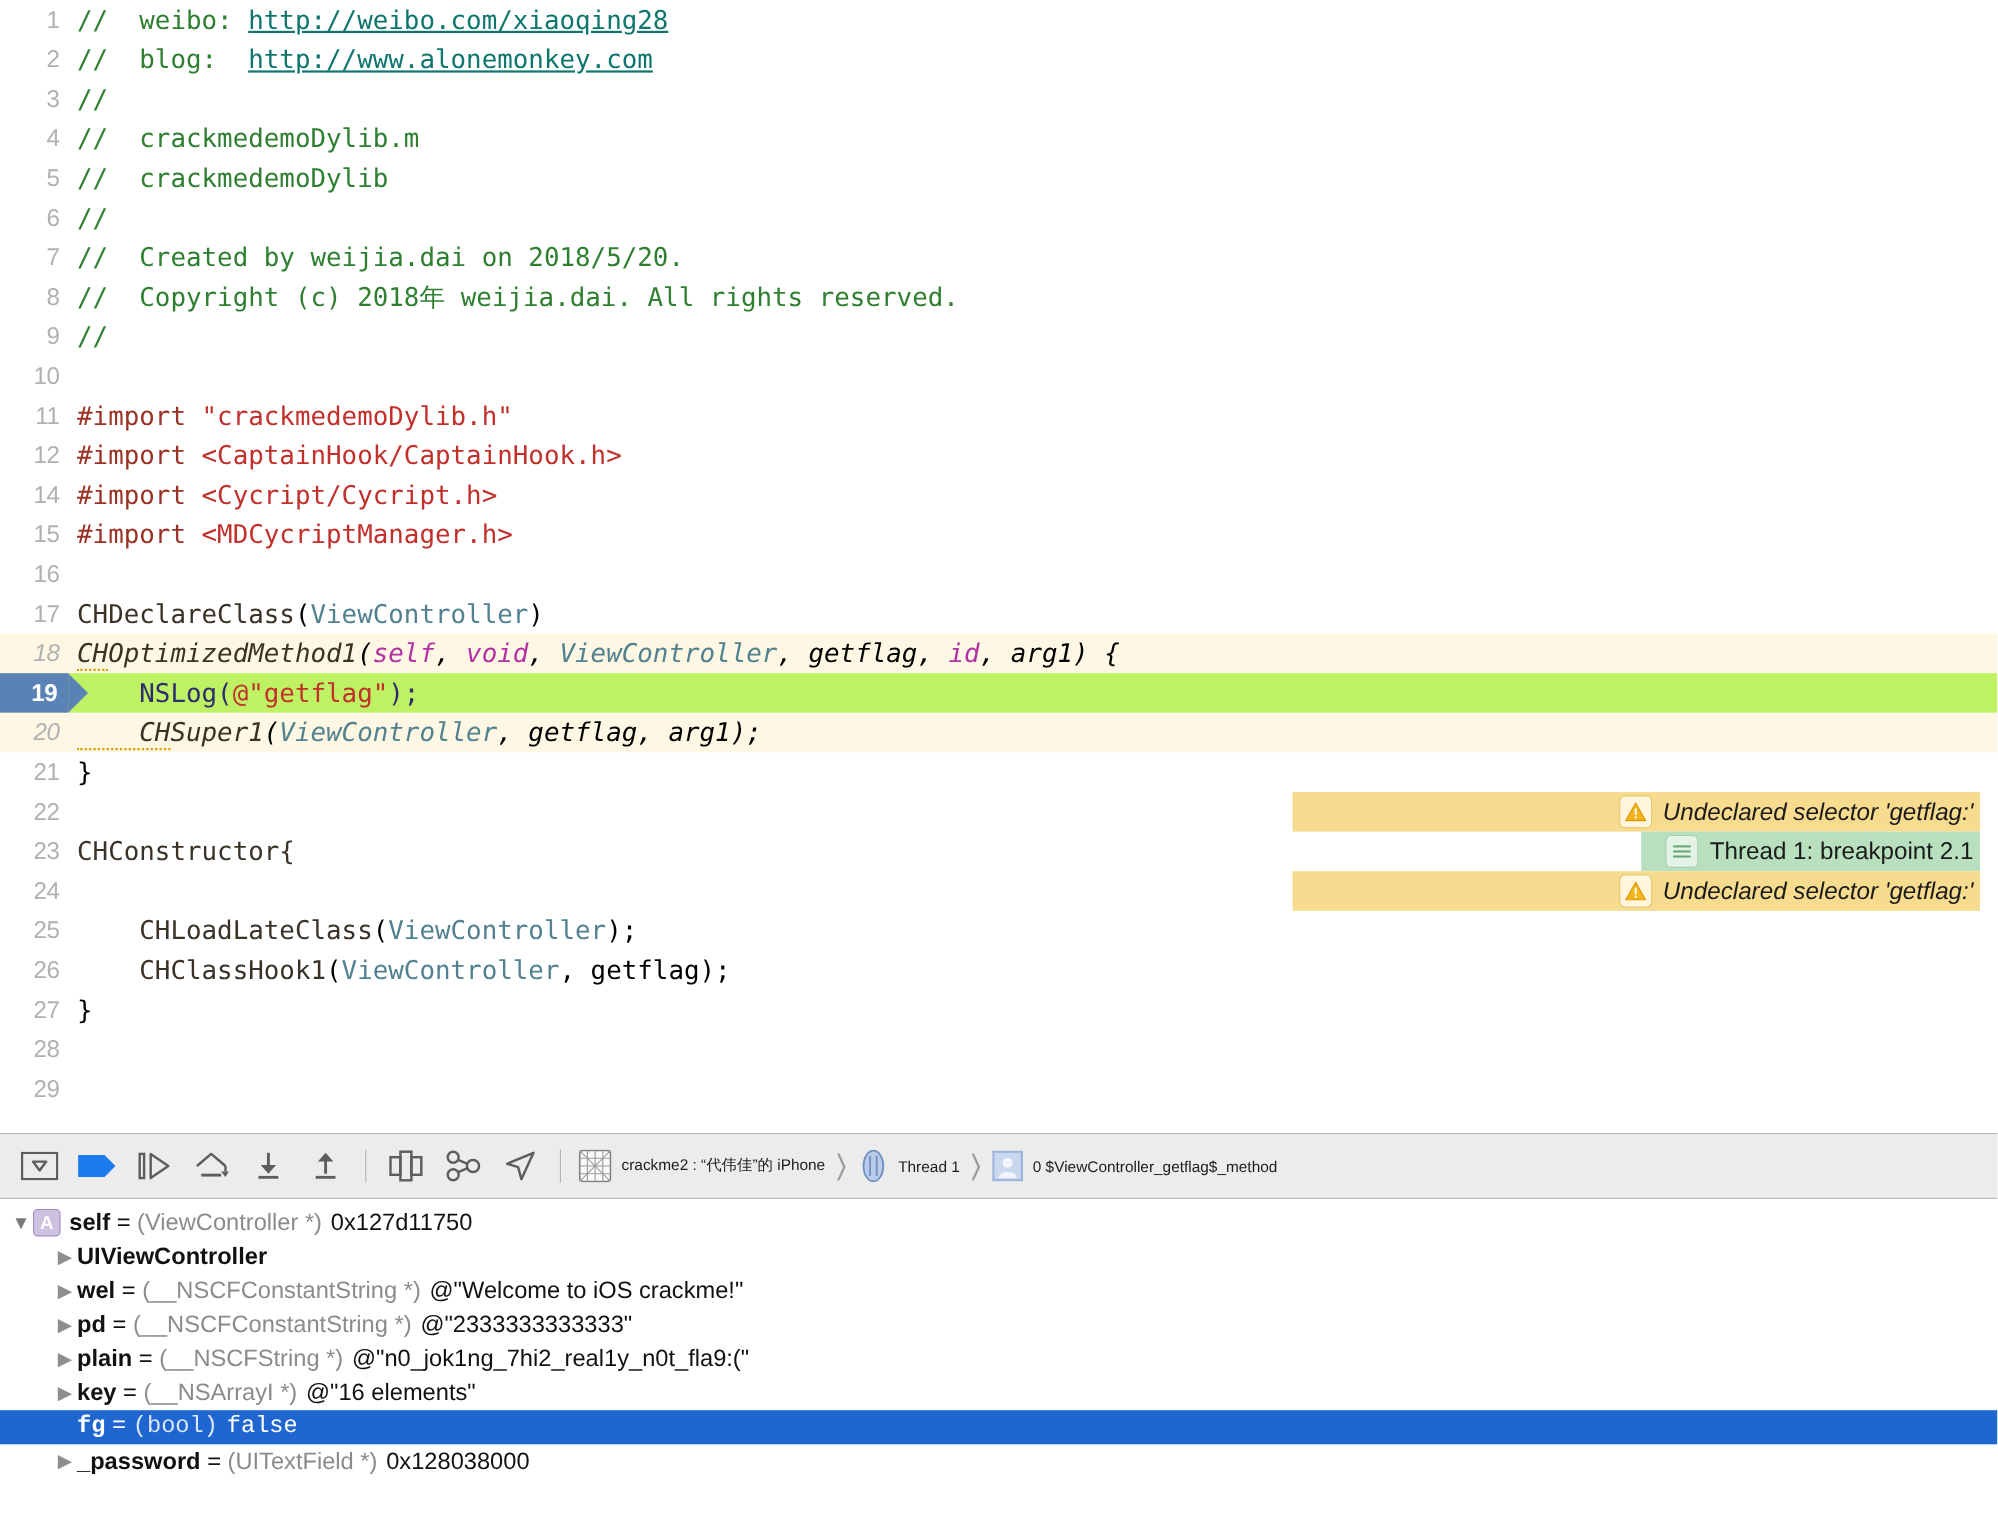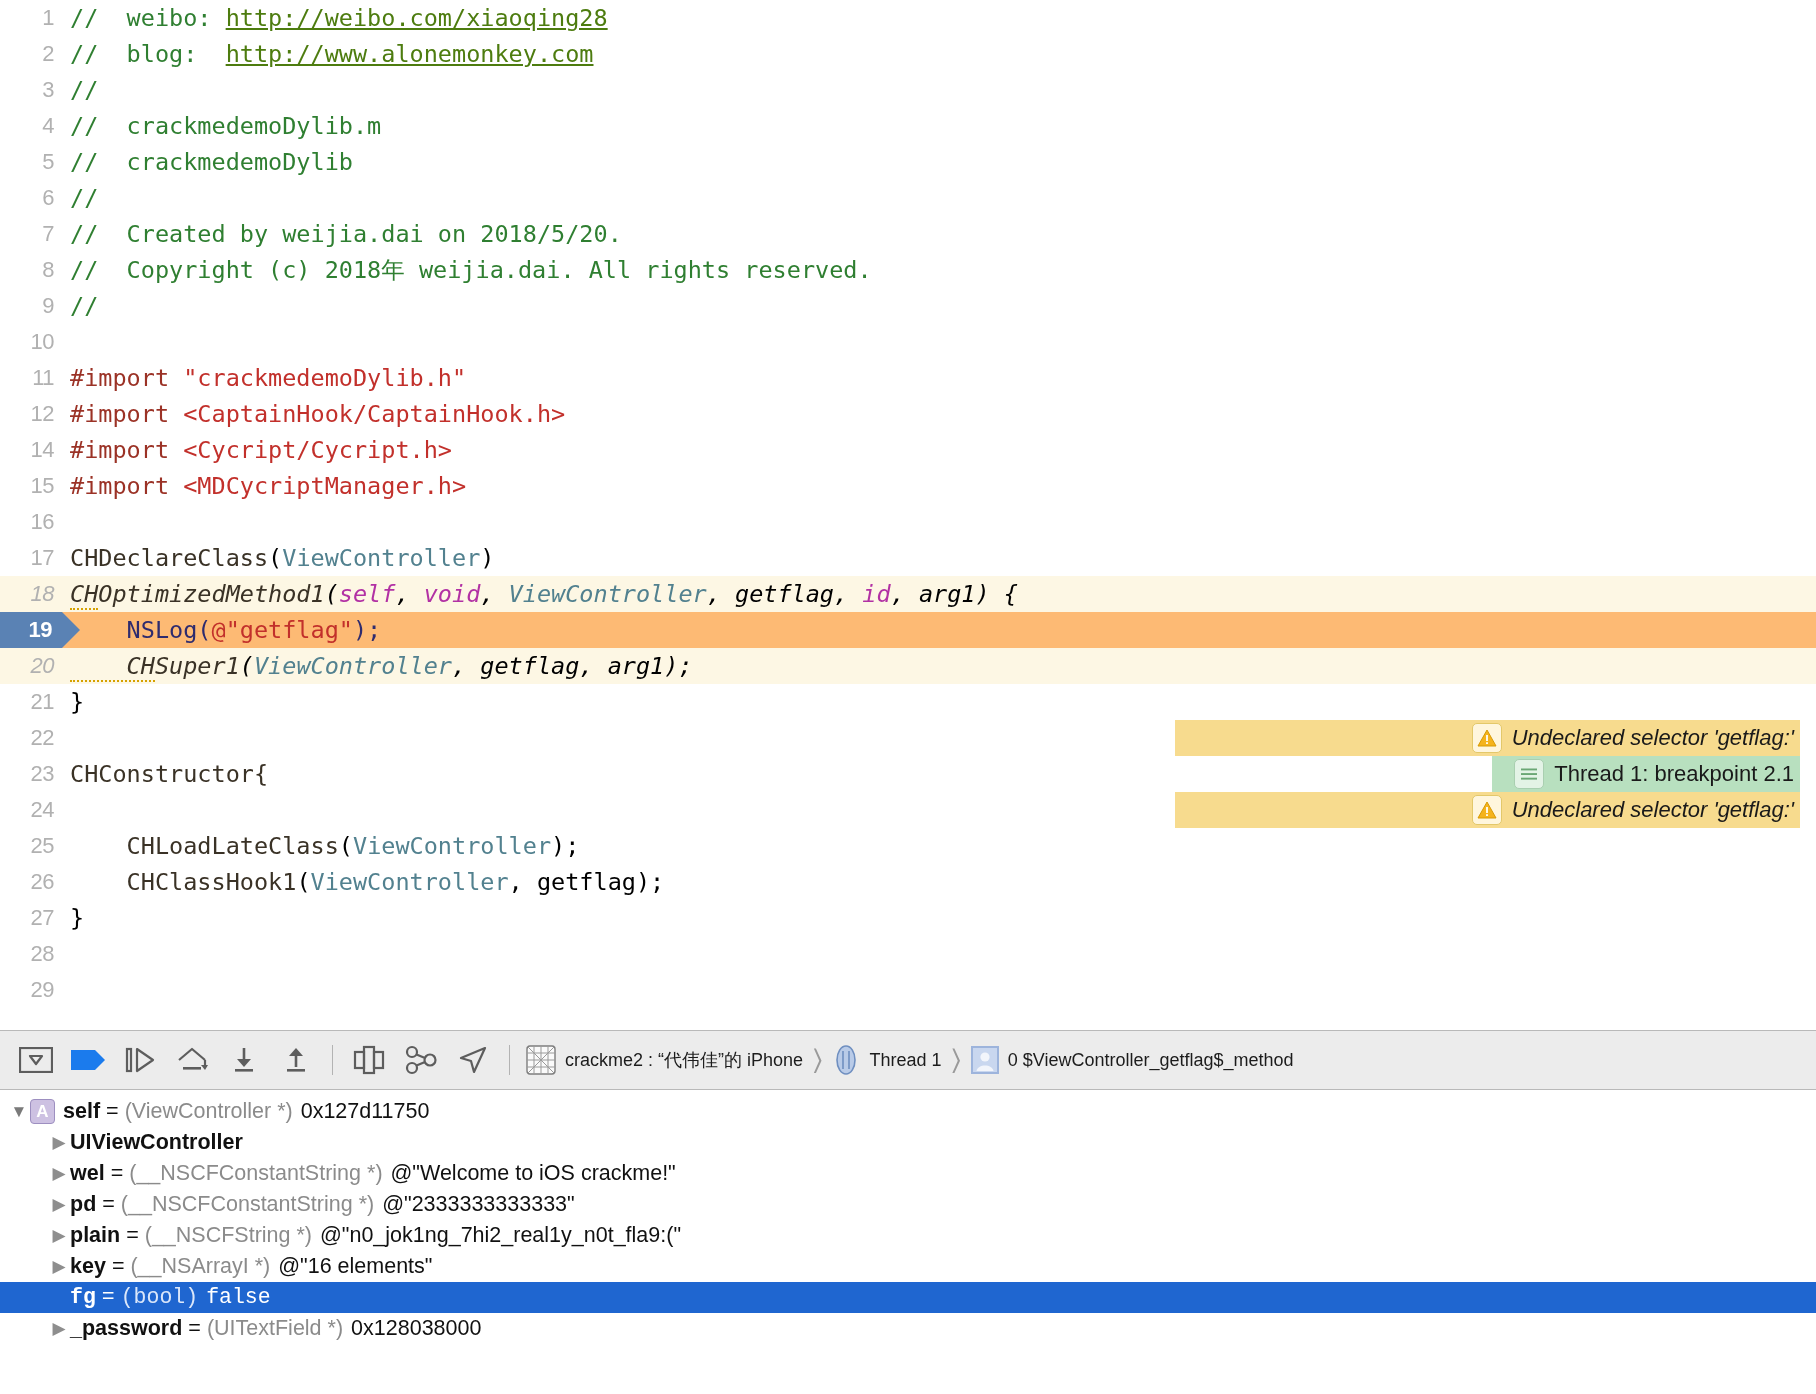--- a/index.html
+++ b/index.html
@@ -26,21 +26,21 @@
     position: relative;
     height: 36px;
     line-height: 36px;
     white-space: pre;
     font-family: "DejaVu Sans Mono", monospace;
     font-size: 23.5px;
     color: #000;
     display: block;
   }
   .line.warn { background: #fdf7e4; font-style: italic; }
-  .line.current { background: #fdba74; }
+  .line.current { background: #bef264; }
 
   .gutter {
     position: absolute;
     left: 0; top: 0;
     width: 62px;
     height: 36px;
     text-align: right;
     padding-right: 8px;
     font-family: "Liberation Sans", sans-serif;
     font-size: 22px;
@@ -62,21 +62,21 @@
     width: 0; height: 0;
     border-top: 18px solid transparent;
     border-bottom: 18px solid transparent;
     border-left: 18px solid #5a82b4;
   }
 
   .code { position: absolute; left: 70px; top: 0; height: 36px; }
 
   
   .c-comment { color: #2f7f31; }
-  .c-url     { color: #4d7c0f; text-decoration: underline; }
+  .c-url     { color: #0f766e; text-decoration: underline; }
   .c-pre     { color: #9b3226; }
   .c-str     { color: #c2302b; }
   .c-kw      { color: #b231a4; }
   .c-type    { color: #52818f; }
   .c-macro   { color: #3a3226; }
   .c-fn      { color: #2e2b6e; }
   .c-punct   { color: #000; }
   .squig { border-bottom: 2px dotted #d6a200; }
 
   
@@ -123,21 +123,21 @@
     width: 52px; height: 46px;
     display: flex; align-items: center; justify-content: center;
     flex: 0 0 auto;
   }
   .sep { width: 1px; height: 30px; background: #b3b3b3; margin: 0 10px; flex:0 0 auto; }
 
   .crumbs { display: flex; align-items: center; height: 60px; margin-left: 6px; }
   .crumb {
     display: flex; align-items: center;
     font-family: "Liberation Sans", sans-serif;
-    font-size: 18px;
+    font-size: 14px;
     color: #1c1c1c;
     white-space: nowrap;
   }
   .crumb .cicon { margin-right: 9px; display:flex; align-items:center; }
   .crumb-sep {
     margin: 0 10px;
     color: #9a9a9a;
     font-size: 28px;
     font-weight: 300;
     line-height: 1;

